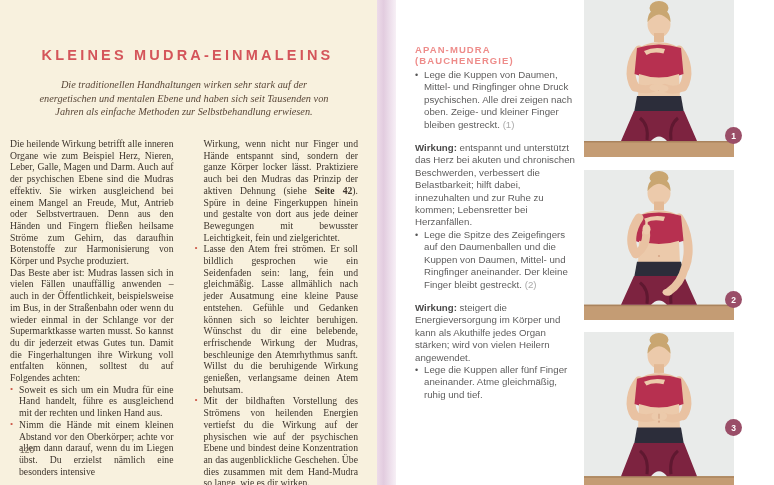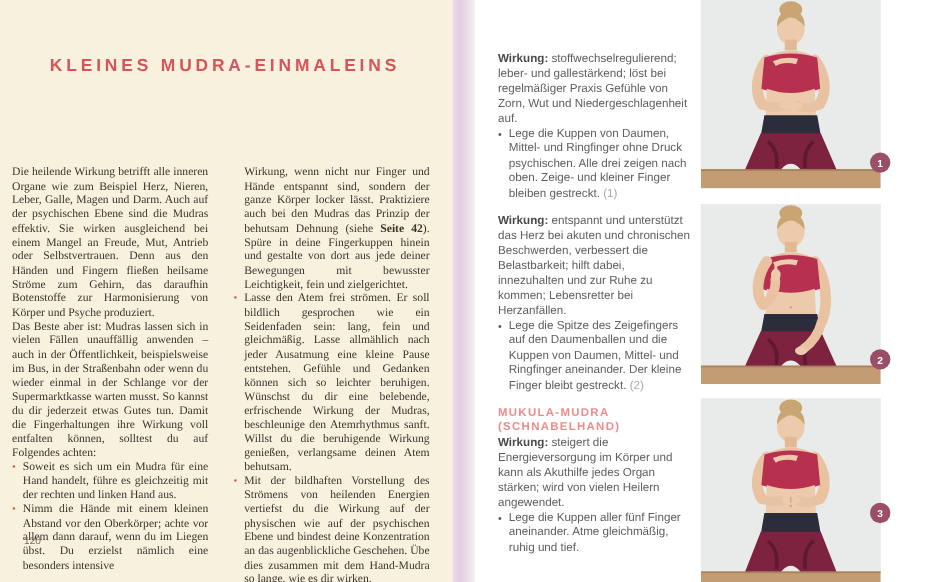--- a/index.html
+++ b/index.html
@@ -52,79 +52,79 @@
     display:flex; align-items:center; justify-content:center; }
   .badge-1 { top:127px; } .badge-2 { top:291px; } .badge-3 { top:419px; }
 </style>
 </head>
 <body>
 
 <div class="spread">
 
   <div class="left-page">
     <div class="lp-title">KLEINES MUDRA-EINMALEINS</div>
+    <div class="lp-subtitle">Die traditionellen Handhaltungen wirken sehr stark auf der energetischen und mentalen Ebene und haben sich seit Tausenden von Jahren als einfache Methoden zur Selbstbehandlung erwiesen.</div>
 
     <div class="lp-columns">
       <div class="lp-col">
         <p>Die heilende Wirkung betrifft alle inneren Organe wie zum Beispiel Herz, Nieren, Leber, Galle, Magen und Darm. Auch auf der psychischen Ebene sind die Mudras effektiv. Sie wirken ausgleichend bei einem Mangel an Freude, Mut, Antrieb oder Selbstvertrauen. Denn aus den Händen und Fingern fließen heilsame Ströme zum Gehirn, das daraufhin Botenstoffe zur Harmonisierung von Körper und Psyche produziert.</p>
         <p>Das Beste aber ist: Mudras lassen sich in vielen Fällen unauffällig anwenden – auch in der Öffentlichkeit, beispielsweise im Bus, in der Straßenbahn oder wenn du wieder einmal in der Schlange vor der Supermarktkasse warten musst. So kannst du dir jederzeit etwas Gutes tun. Damit die Fingerhaltungen ihre Wirkung voll entfalten können, solltest du auf Folgendes achten:</p>
         <div class="bullet">
           <span class="bmark">•</span>
-          <span>Soweit es sich um ein Mudra für eine Hand handelt, führe es gleichzeitig mit der rechten und linken Hand aus.</span>
+          <span>Soweit es sich um ein Mudra für eine Hand handelt, führe es ausgleichend mit der rechten und linken Hand aus.</span>
         </div>
         <div class="bullet">
           <span class="bmark">•</span>
           <span>Nimm die Hände mit einem kleinen Abstand vor den Oberkörper; achte vor allem dann darauf, wenn du im Liegen übst. Du erzielst nämlich eine besonders intensive</span>
         </div>
       </div>
       <div class="lp-col">
-        <p class="cont"><span>Wirkung, wenn nicht nur Finger und Hände entspannt sind, sondern der ganze Körper locker lässt. Praktiziere auch bei den Mudras das Prinzip der behutsam Dehnung (siehe </span><b>Seite 42</b><span>). Spüre in deine Fingerkuppen hinein und gestalte von dort aus jede deiner Bewegungen mit bewusster Leichtigkeit, fein und zielgerichtet.</span></p>
+        <p class="cont"><span>Wirkung, wenn nicht nur Finger und Hände entspannt sind, sondern der ganze Körper locker lässt. Praktiziere auch bei den Mudras das Prinzip der aktiven Dehnung (siehe </span><b>Seite 42</b><span>). Spüre in deine Fingerkuppen hinein und gestalte von dort aus jede deiner Bewegungen mit bewusster Leichtigkeit, fein und zielgerichtet.</span></p>
         <div class="bullet">
           <span class="bmark">•</span>
           <span>Lasse den Atem frei strömen. Er soll bildlich gesprochen wie ein Seidenfaden sein: lang, fein und gleichmäßig. Lasse allmählich nach jeder Ausatmung eine kleine Pause entstehen. Gefühle und Gedanken können sich so leichter beruhigen. Wünschst du dir eine belebende, erfrischende Wirkung der Mudras, beschleunige den Atemrhythmus sanft. Willst du die beruhigende Wirkung genießen, verlangsame deinen Atem behutsam.</span>
         </div>
         <div class="bullet">
           <span class="bmark">•</span>
           <span>Mit der bildhaften Vorstellung des Strömens von heilenden Energien vertiefst du die Wirkung auf der physischen wie auf der psychischen Ebene und bindest deine Konzentration an das augenblickliche Geschehen. Übe dies zusammen mit dem Hand-Mudra so lange, wie es dir wirken.</span>
         </div>
       </div>
     </div>
 
     <div class="page-num">120</div>
   </div>
 
   <div class="gutter"></div>
 
   <div class="right-page">
     <div class="rp-text">
 
       <div class="section">
+        <p class="sec-head">APAN-MUDRA (BAUCHENERGIE)</p>
         <div class="sec-body">
-          <p><span class="wlabel">Wirkung:</span> <span>stoffwechselregulierend; leber- und gallestärkend; löst bei regelmäßiger Praxis Gefühle von Zorn, Wut und Niedergeschlagenheit auf.</span></p>
           <div class="bullet">
             <span class="bmark">•</span>
             <span>Lege die Kuppen von Daumen, Mittel- und Ringfinger ohne Druck psychischen. Alle drei zeigen nach oben. Zeige- und kleiner Finger bleiben gestreckt.</span>
             <span class="ref">(1)</span>
           </div>
         </div>
       </div>
 
       <div class="section">
         <div class="sec-body">
           <p><span class="wlabel">Wirkung:</span> <span>entspannt und unterstützt das Herz bei akuten und chronischen Beschwerden, verbessert die Belastbarkeit; hilft dabei, innezuhalten und zur Ruhe zu kommen; Lebensretter bei Herzanfällen.</span></p>
           <div class="bullet">
             <span class="bmark">•</span>
             <span>Lege die Spitze des Zeigefingers auf den Daumenballen und die Kuppen von Daumen, Mittel- und Ringfinger aneinander. Der kleine Finger bleibt gestreckt.</span>
             <span class="ref">(2)</span>
           </div>
         </div>
       </div>
 
       <div class="section">
-        <p class="sec-head">MUKULA-MUDRA (SCHNABELHAND)</p>
         <div class="sec-body">
           <p><span class="wlabel">Wirkung:</span> <span>steigert die Energieversorgung im Körper und kann als Akuthilfe jedes Organ stärken; wird von vielen Heilern angewendet.</span></p>
           <div class="bullet">
             <span class="bmark">•</span>
             <span>Lege die Kuppen aller fünf Finger aneinander. Atme gleichmäßig, ruhig und tief.</span>
             
           </div>
         </div>
       </div>
 

